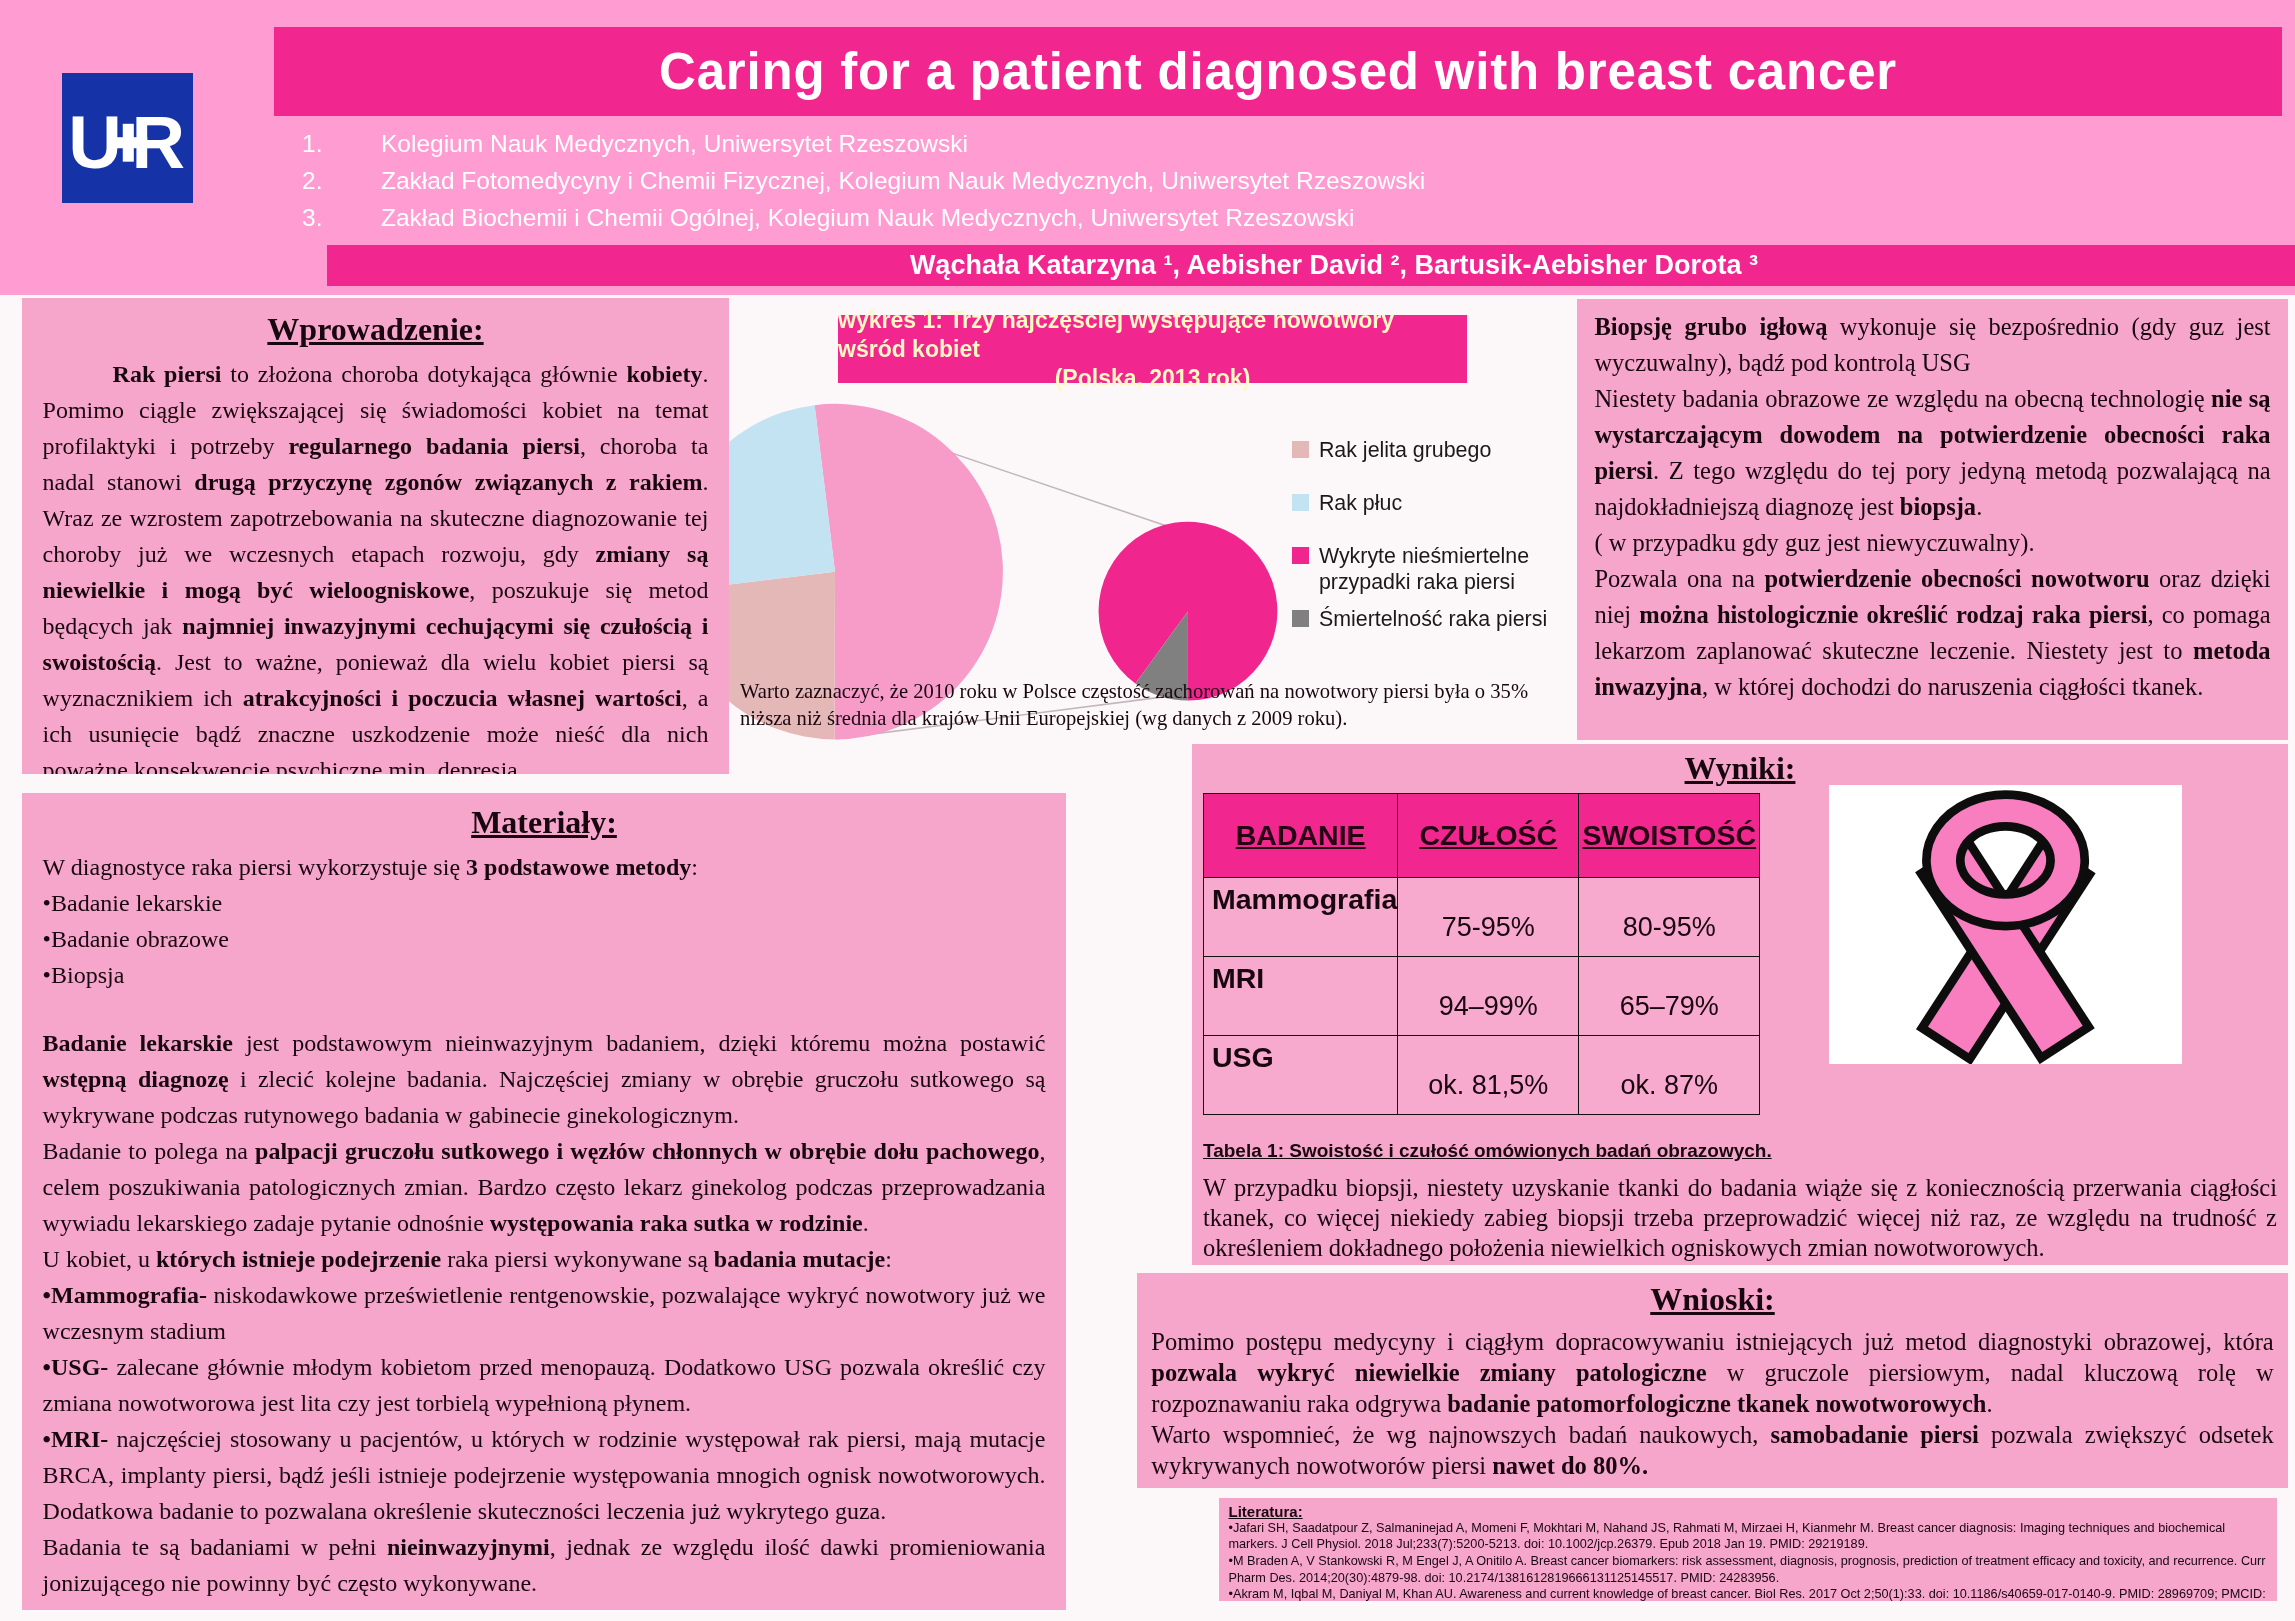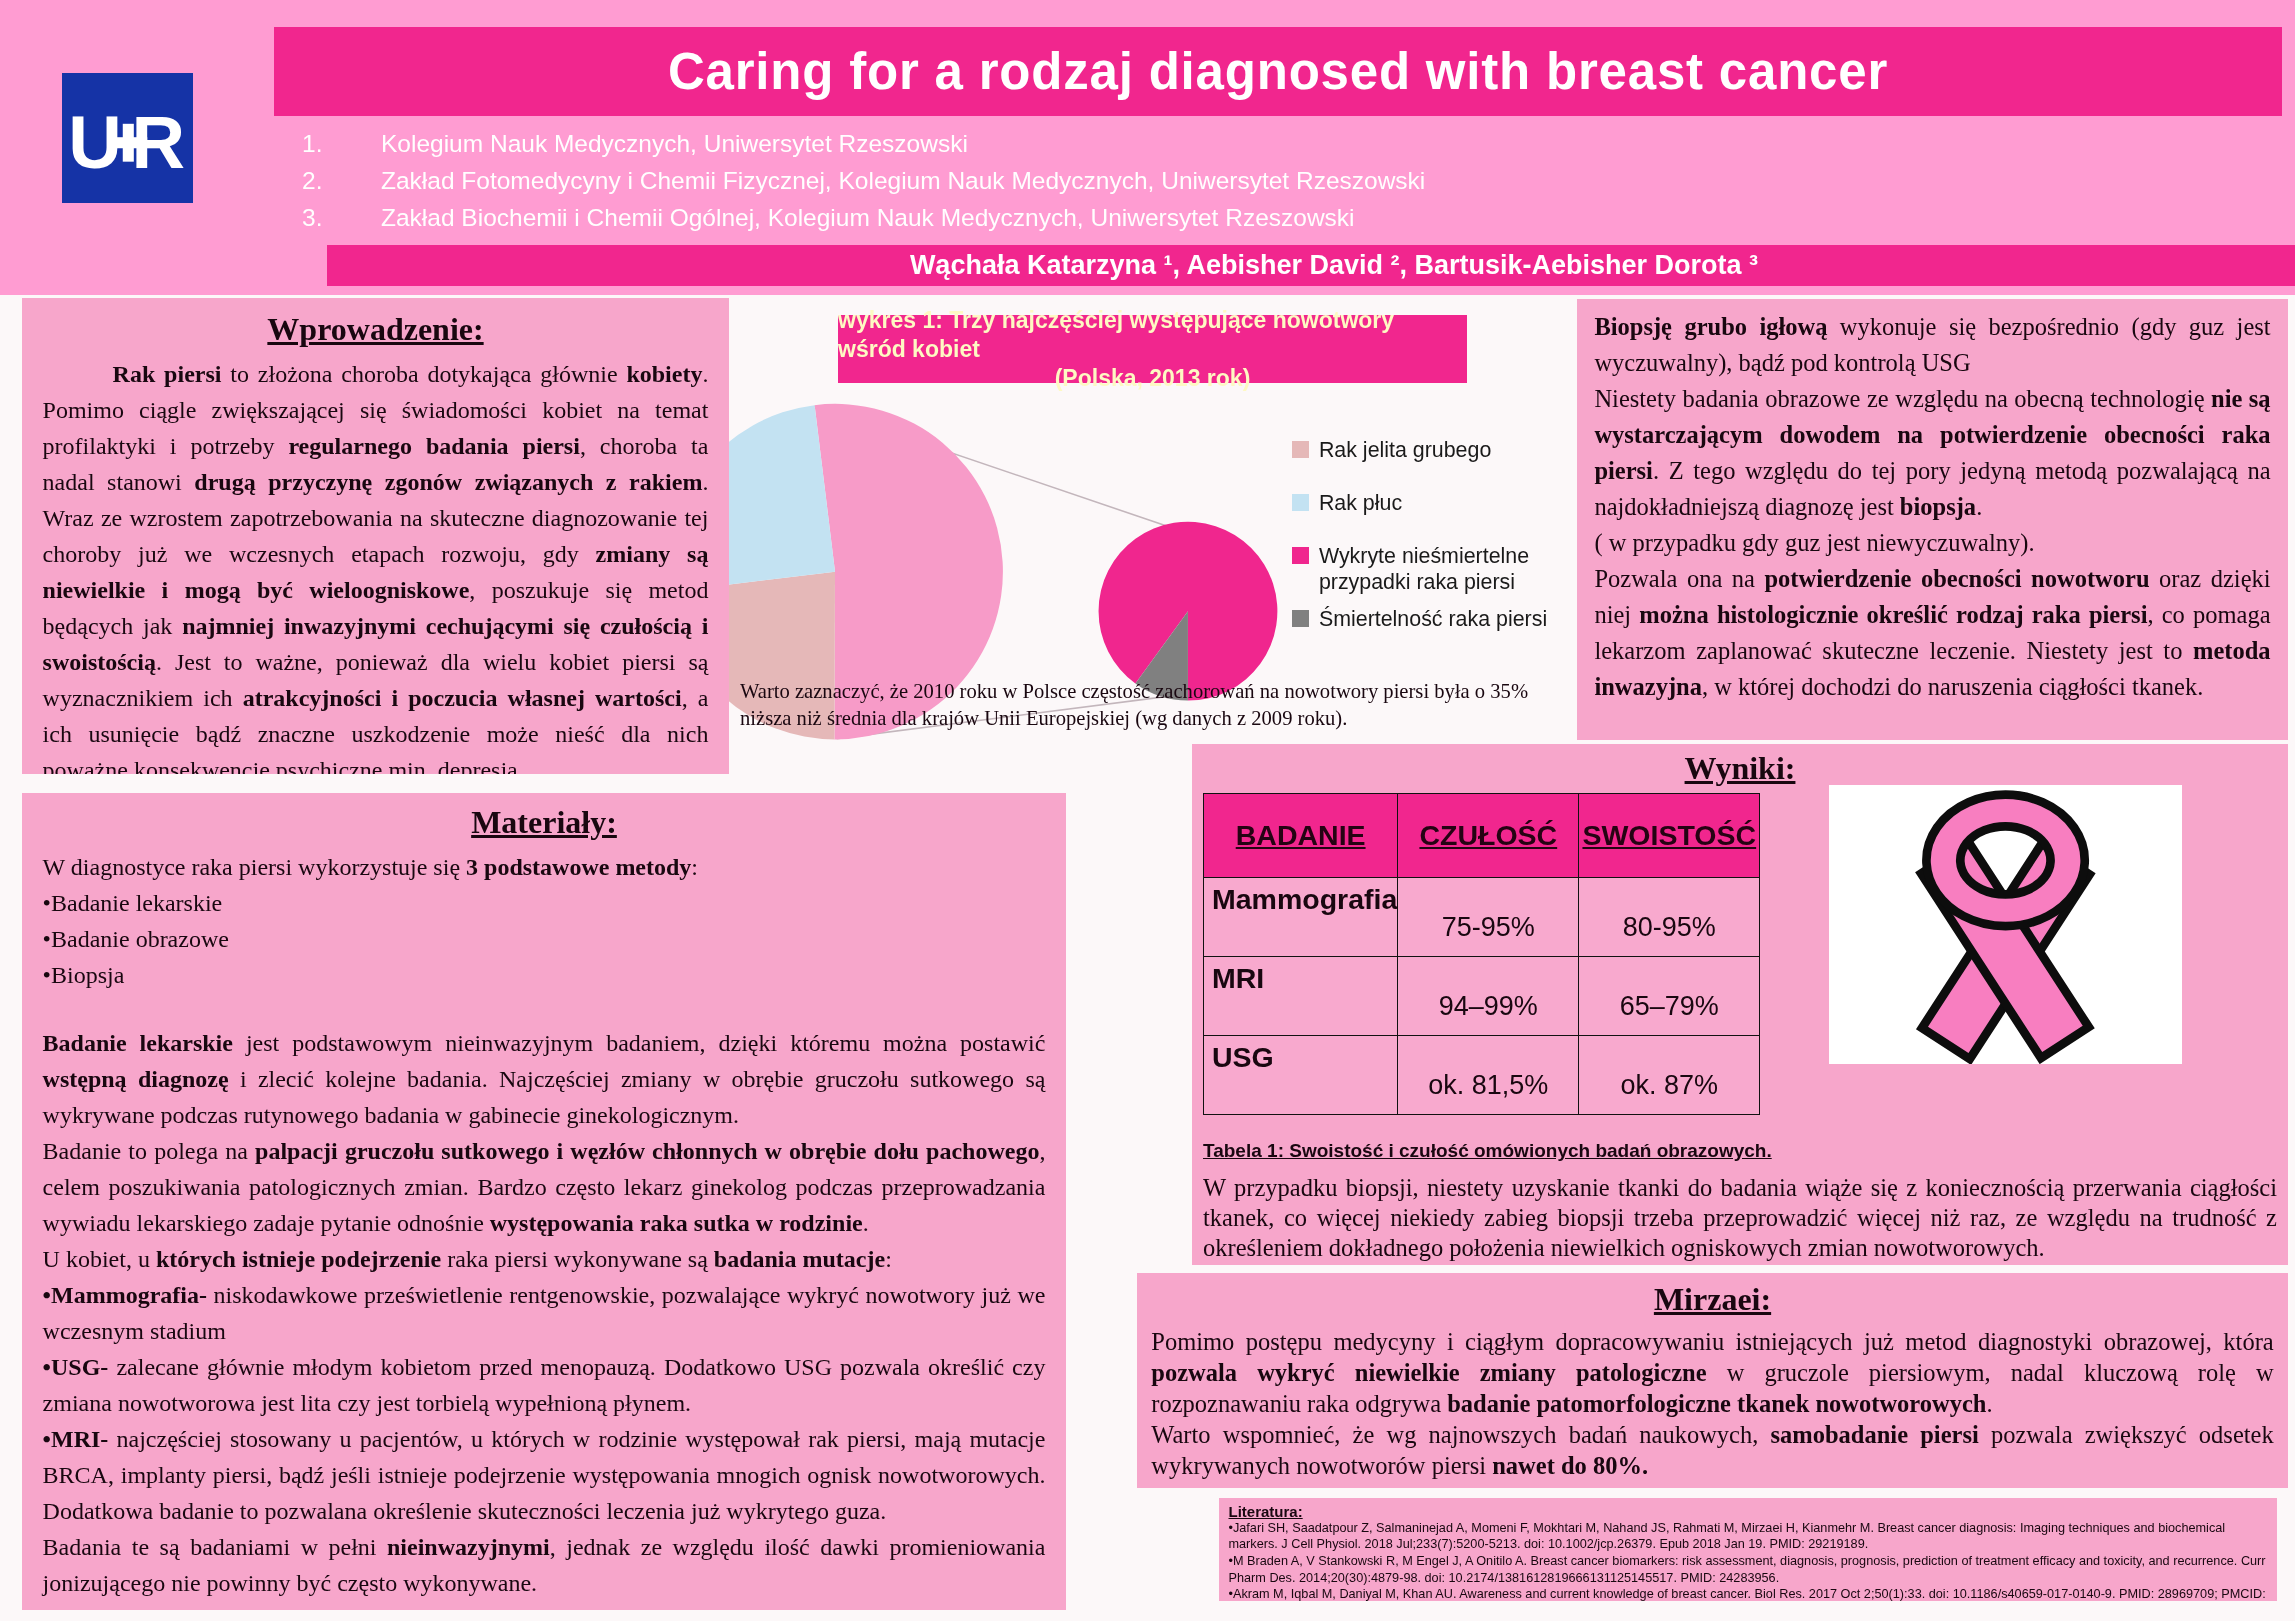--- a/index.html
+++ b/index.html
@@ -75,21 +75,21 @@
       <svg viewBox="0 0 166 164" width="131" height="130">
         <text x="8" y="120" font-family="Liberation Sans, sans-serif" font-size="94" font-weight="bold" fill="#ffffff">U</text>
         <text x="88" y="120" font-family="Liberation Sans, sans-serif" font-size="94" font-weight="bold" fill="#ffffff">R</text>
         <g transform="translate(84,88)" fill="#ffffff">
           <rect x="-24" y="-7" width="48" height="14"></rect>
           <rect x="-7" y="-24" width="14" height="48"></rect>
         </g>
       </svg>
     </div>
     <div class="title-bar">
-      <span>Caring for a rodzaj diagnosed with breast cancer</span>
+      <span>Caring for a patient diagnosed with breast cancer</span>
     </div>
     <div class="affils">
       <div class="affil-row">
         <span class="affil-num">1.</span>
         <span>Kolegium Nauk Medycznych, Uniwersytet Rzeszowski</span>
       </div>
       <div class="affil-row">
         <span class="affil-num">2.</span>
         <span>Zakład Fotomedycyny i Chemii Fizycznej, Kolegium Nauk Medycznych, Uniwersytet Rzeszowski</span>
       </div>
@@ -204,21 +204,21 @@
     <div class="body-text"><b>Badanie lekarskie</b> jest podstawowym nieinwazyjnym badaniem, dzięki któremu można postawić <b>wstępną diagnozę</b> i zlecić kolejne badania. Najczęściej zmiany w obrębie gruczołu sutkowego są wykrywane podczas rutynowego badania w gabinecie ginekologicznym.</div>
     <div class="body-text">Badanie to polega na <b>palpacji gruczołu sutkowego i węzłów chłonnych w obrębie dołu pachowego</b>, celem poszukiwania  patologicznych zmian. Bardzo często lekarz ginekolog podczas przeprowadzania wywiadu lekarskiego zadaje pytanie odnośnie <b>występowania raka sutka w rodzinie</b>.</div>
     <div class="body-text">U kobiet, u <b>których istnieje podejrzenie</b>  raka piersi wykonywane są <b>badania mutacje</b>:</div>
     <div class="body-text"><b>•Mammografia-</b> niskodawkowe  prześwietlenie rentgenowskie, pozwalające wykryć nowotwory już we wczesnym stadium</div>
     <div class="body-text"><b>•USG-</b> zalecane głównie młodym kobietom przed menopauzą. Dodatkowo USG pozwala określić czy zmiana nowotworowa jest lita czy jest torbielą wypełnioną płynem.</div>
     <div class="body-text"><b>•MRI-</b> najczęściej stosowany u pacjentów, u których w rodzinie występował rak piersi, mają mutacje BRCA, implanty piersi, bądź jeśli istnieje podejrzenie występowania mnogich ognisk nowotworowych. Dodatkowa badanie to pozwalana określenie skuteczności leczenia już wykrytego guza.</div>
     <div class="body-text">Badania te są badaniami w pełni <b>nieinwazyjnymi</b>, jednak ze względu ilość dawki promieniowania jonizującego nie powinny być często wykonywane.</div>
   </div>
 
   <div id="conclusions-panel" class="panel">
-    <div class="sec-heading">Mirzaei:</div>
+    <div class="sec-heading">Wnioski:</div>
     <div class="body-text">Pomimo postępu medycyny i ciągłym dopracowywaniu istniejących już metod diagnostyki obrazowej, która <b>pozwala wykryć niewielkie zmiany patologiczne</b> w gruczole piersiowym, nadal kluczową rolę w rozpoznawaniu raka odgrywa <b>badanie patomorfologiczne tkanek nowotworowych</b>.</div>
     <div class="body-text">Warto wspomnieć, że wg najnowszych badań naukowych, <b>samobadanie piersi</b> pozwala zwiększyć odsetek wykrywanych nowotworów piersi  <b>nawet do 80%.</b></div>
   </div>
 
   <div id="literature-panel" class="panel">
     <p class="lit-heading">Literatura:</p>
     <p class="lit-ref">•Jafari SH, Saadatpour Z, Salmaninejad A, Momeni F, Mokhtari M, Nahand JS, Rahmati M, Mirzaei H, Kianmehr M. Breast cancer diagnosis: Imaging techniques and biochemical markers. J Cell Physiol. 2018 Jul;233(7):5200-5213. doi: 10.1002/jcp.26379. Epub 2018 Jan 19. PMID: 29219189.</p>
     <p class="lit-ref">•M Braden A, V Stankowski R, M Engel J, A Onitilo A. Breast cancer biomarkers: risk assessment, diagnosis, prognosis, prediction of treatment efficacy and toxicity, and recurrence. Curr Pharm Des. 2014;20(30):4879-98. doi: 10.2174/1381612819666131125145517. PMID: 24283956.</p>
     <p class="lit-ref">•Akram M, Iqbal M, Daniyal M, Khan AU. Awareness and current knowledge of breast cancer. Biol Res. 2017 Oct 2;50(1):33. doi: 10.1186/s40659-017-0140-9. PMID: 28969709; PMCID: PMC5625777.</p>
 

